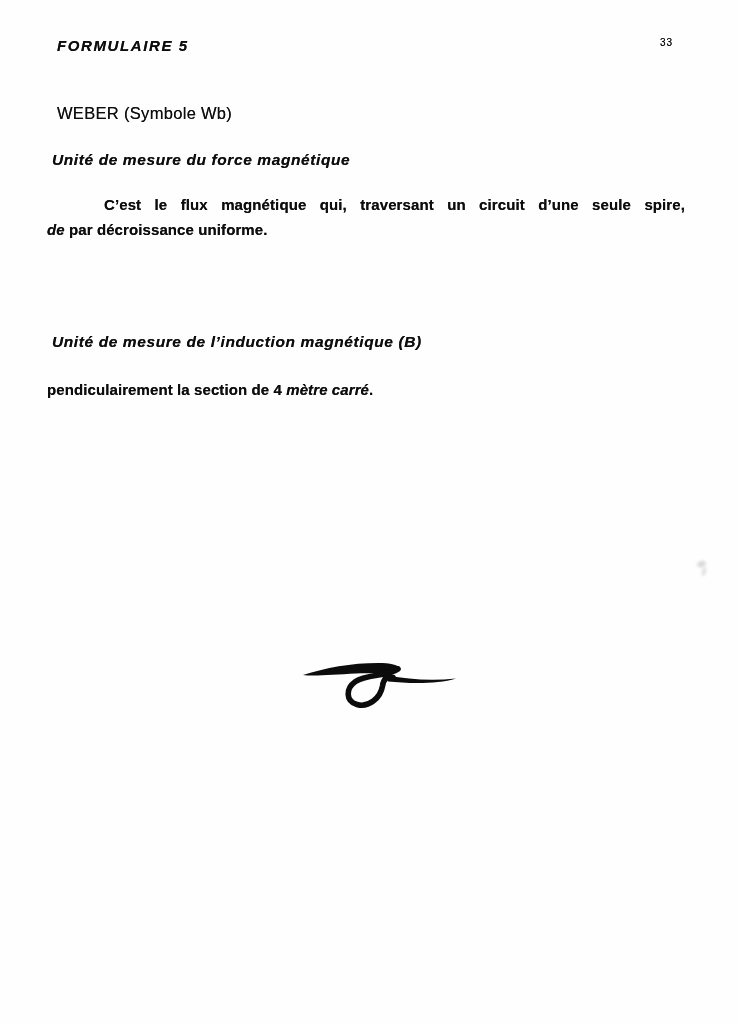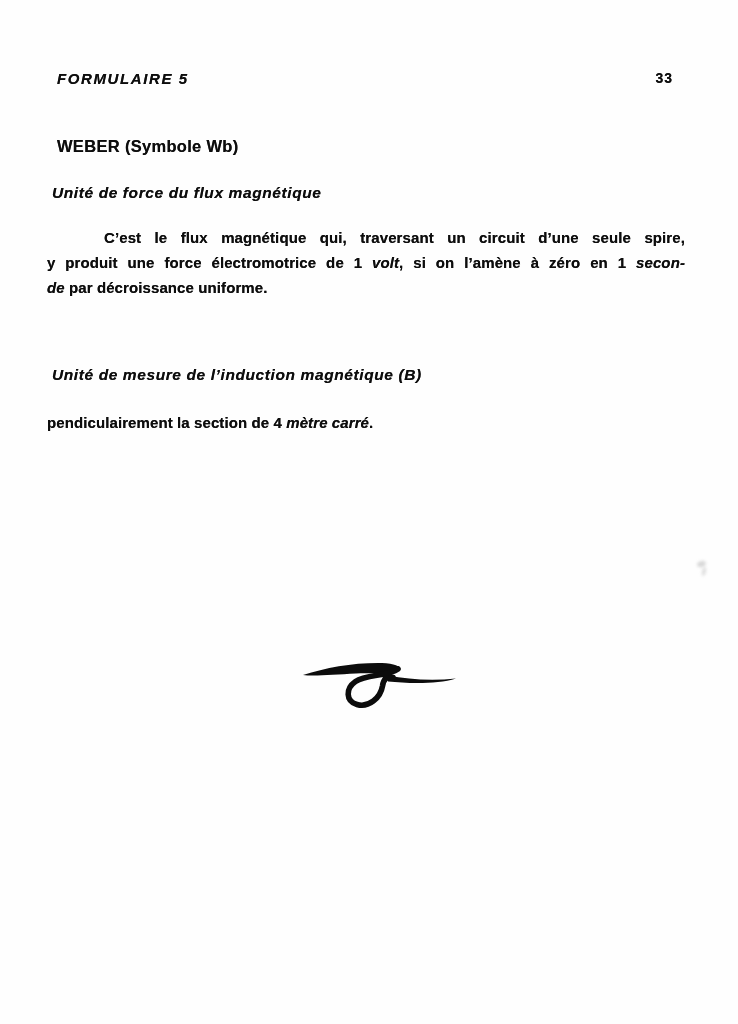--- a/index.html
+++ b/index.html
@@ -9,37 +9,37 @@
     font-family:"Liberation Sans", sans-serif;
     color:#0d0d0d;
     overflow:hidden;
   }
   .page{
     position:relative;
     width:738px;height:1024px;
     background:#fefefe;
   }
   
-  .ink{ text-shadow:0 0 .5px rgba(0,0,0,.75);margin-top:33px; }
+  .ink{ text-shadow:0 0 .5px rgba(0,0,0,.75); }
 
   .running-head{
     position:absolute; top:37px; left:57px; right:65px;
     display:flex; justify-content:space-between; align-items:flex-start;
   }
   .doc-title{
     font-size:15px; font-weight:700; font-style:italic;
     letter-spacing:1.6px;
   }
   .page-num{
-    font-size:14px; font-weight:700; letter-spacing:1px;
+    font-size:10px; font-weight:400; letter-spacing:1px;
   }
 
   .term-heading{
     position:absolute; left:57px;
-    font-size:16.5px; font-weight:700; letter-spacing:.3px;
+    font-size:16.5px; font-weight:400; letter-spacing:.3px;
     line-height:20px; white-space:nowrap;
   }
   .term-heading .sym{ margin-left:5px; }
   .term-heading sup{ font-size:11px; line-height:0; vertical-align:4px; }
   .h1{ top:103px; }
   .h2{ top:286px; left:56px; }
 
   .subheading{
     position:absolute; left:52px;
     font-size:15.5px; font-weight:700; font-style:italic;
@@ -84,25 +84,24 @@
 
   <div class="running-head">
     <span class="doc-title ink">FORMULAIRE 5</span>
     <span class="page-num ink">33</span>
   </div>
 
   <div class="term-heading h1 ink">
     <span>WEBER</span><span class="sym">(Symbole Wb)</span>
   </div>
 
-  <div class="subheading sub1 ink">Unité de force du flux magnétique</div>
+  <div class="subheading sub1 ink">Unité de mesure du force magnétique</div>
 
   <div class="para p1 ink">
     <div class="pline first"><span>C’est le flux magnétique qui, traversant un circuit d’une seule spire,</span></div>
-    <div class="pline"><span>y produit une force électromotrice de 1 </span><i>volt</i><span>, si on l’amène à zéro en 1 </span><i>secon-</i></div>
     <div class="pline last"><i>de</i><span> par décroissance uniforme.</span></div>
   </div>
 
 
   <div class="subheading sub2 ink">Unité de mesure de l’induction magnétique (B)</div>
 
   <div class="para p2 ink">
     <div class="pline last"><span>pendiculairement la section de 4 </span><i>mètre carré</i><span>.</span></div>
   </div>
 

